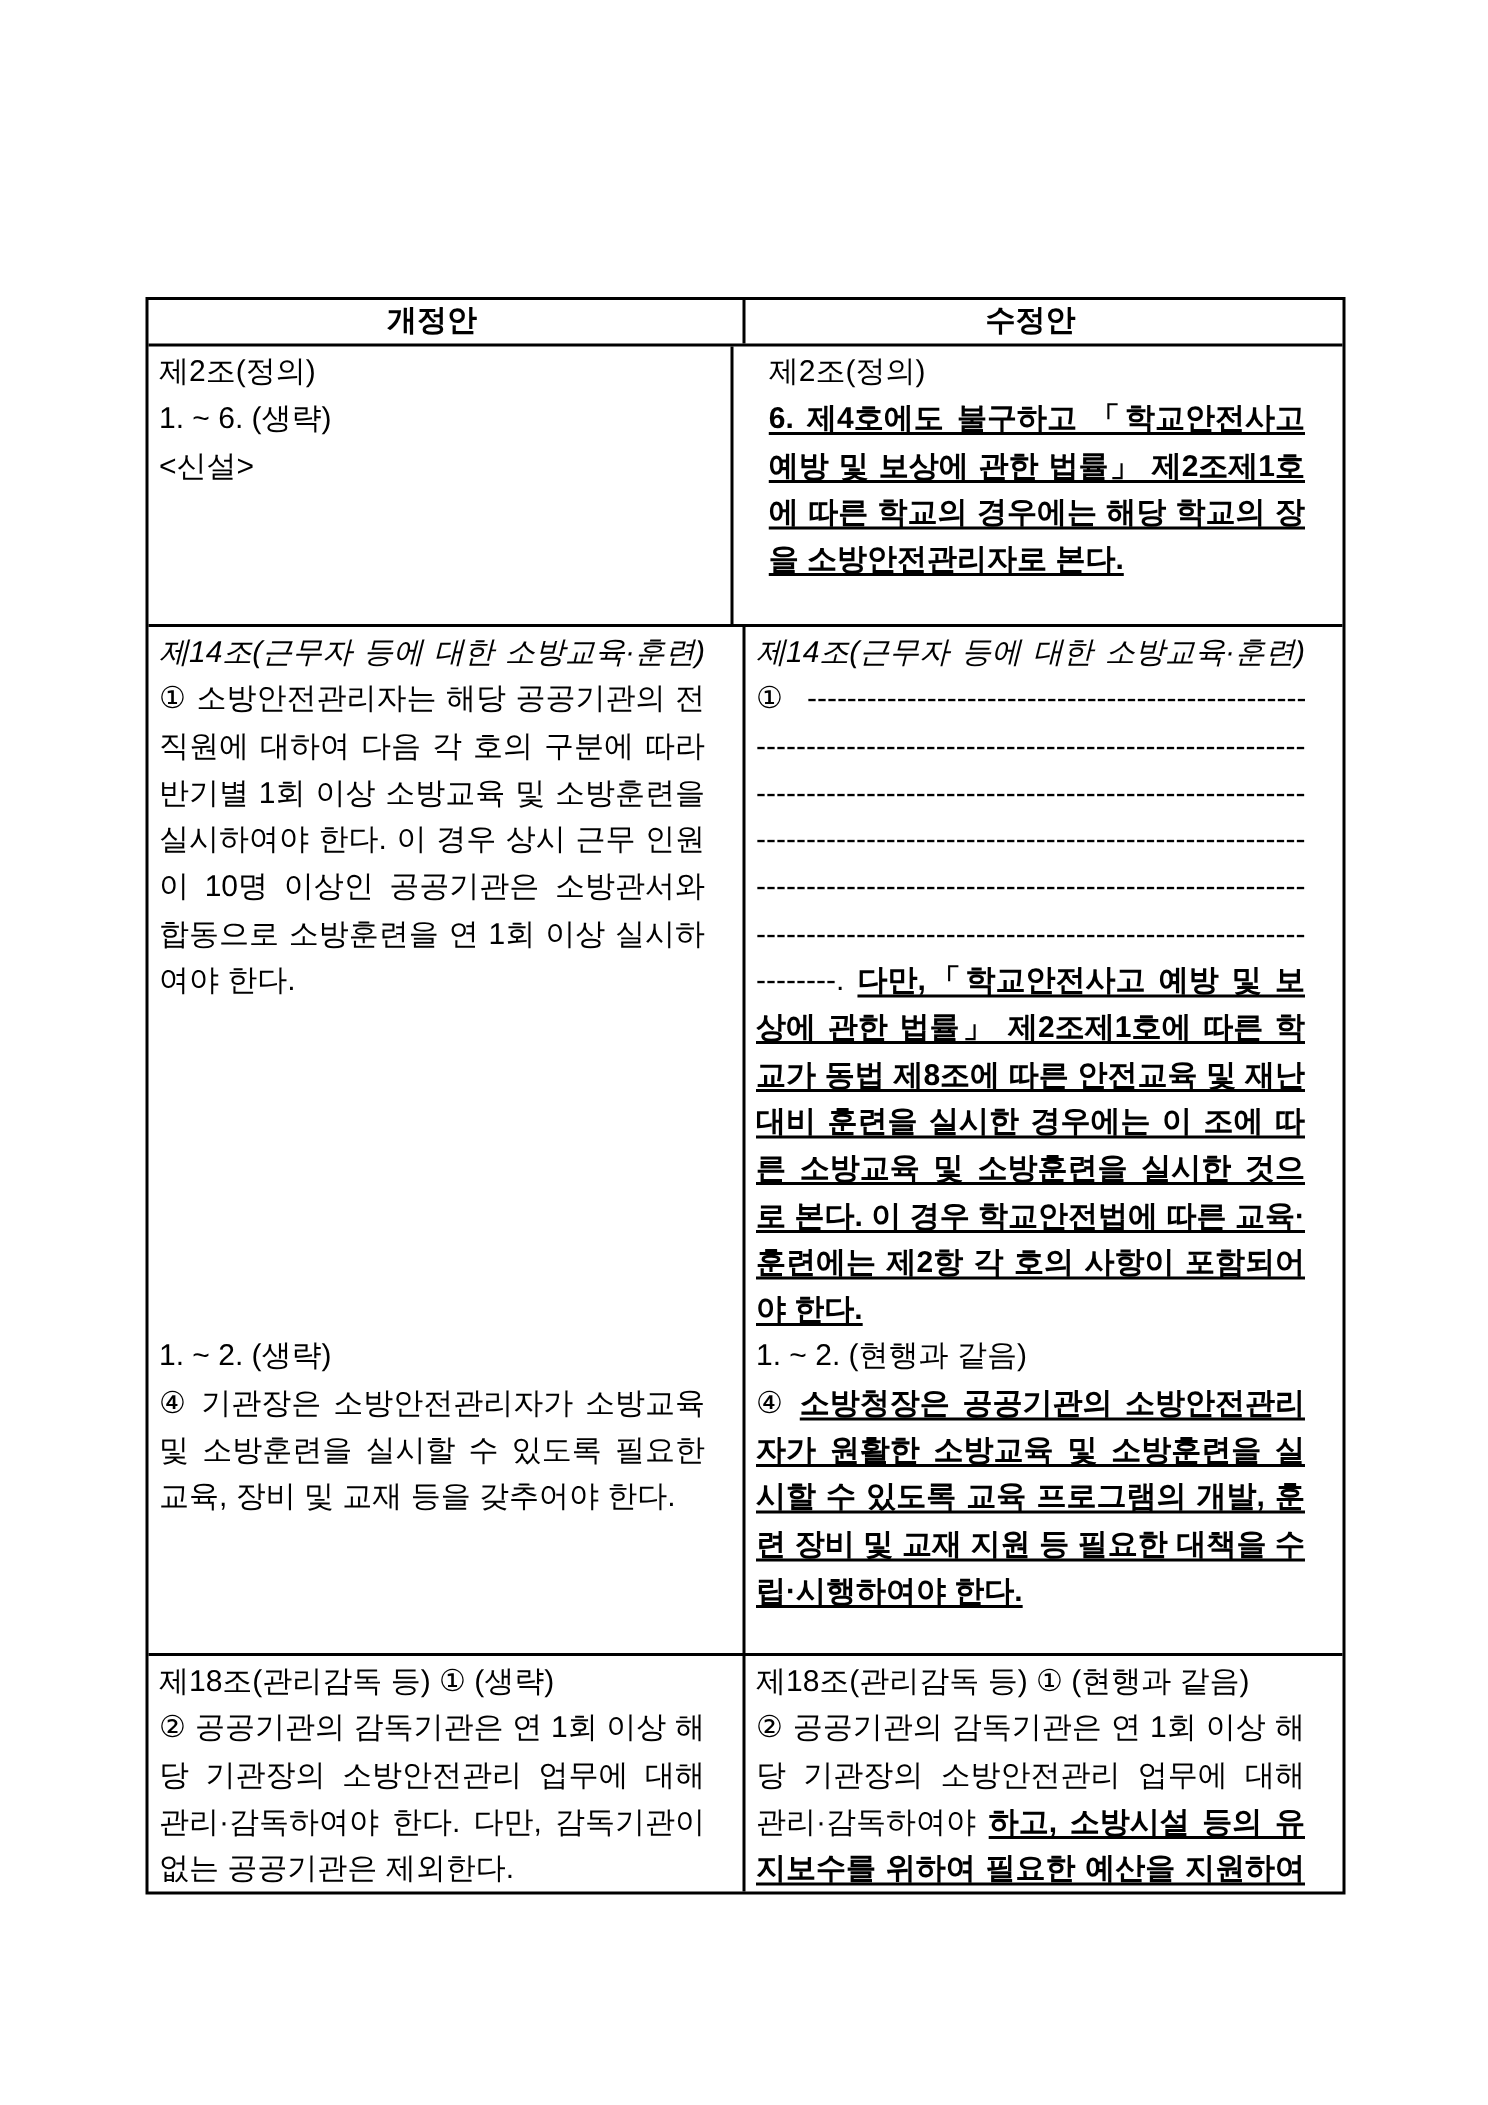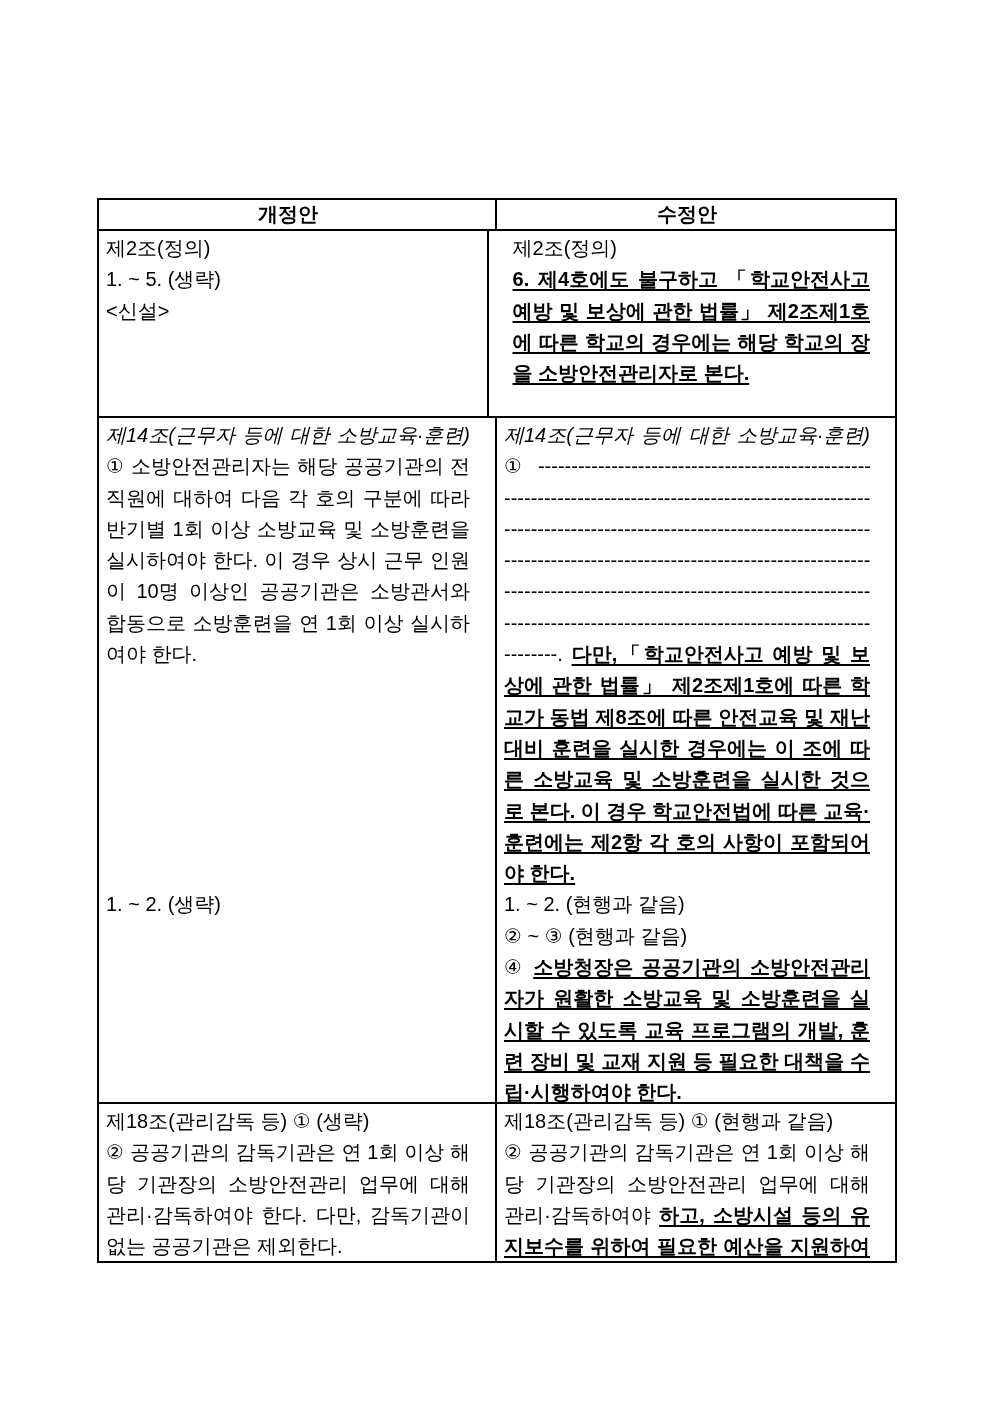--- a/index.html
+++ b/index.html
@@ -63,47 +63,47 @@
   <div class="tbl">
 
     <div class="row hdr">
       <div class="cell lc hc">개정안</div>
       <div class="cell hc">수정안</div>
     </div>
 
     <div class="row r1">
       <div class="cell lc">
         <div class="ln">제2조(정의)</div>
-        <div class="ln">1. ~ 5. (생략)</div>
+        <div class="ln">1. ~ 6. (생략)</div>
         <div class="ln">&lt;신설&gt;</div>
       </div>
       <div class="cell">
         <div class="ln">제2조(정의)</div>
         <p class="para just"><span class="rev">6. 제4호에도 불구하고 「학교안전사고 예방 및 보상에 관한 법률」 제2조제1호에 따른 학교의 경우에는 해당 학교의 장을 소방안전관리자로 본다.</span></p>
       </div>
     </div>
 
     <div class="row r2">
       <div class="cell lc">
         <div class="ln stretch">제14조(근무자 등에 대한 소방교육·훈련)</div>
         <p class="para just">① 소방안전관리자는 해당 공공기관의 전 직원에 대하여 다음 각 호의 구분에 따라 반기별 1회 이상 소방교육 및 소방훈련을 실시하여야 한다. 이 경우 상시 근무 인원이 10명 이상인 공공기관은 소방관서와 합동으로 소방훈련을 연 1회 이상 실시하여야 한다.</p>
         <div class="sp7"></div>
         <div class="ln">1. ~ 2. (생략)</div>
+        <p class="para just">④ 기관장은 소방안전관리자가 소방교육 및 소방훈련을 실시할 수 있도록 필요한 교육, 장비 및 교재 등을 갖추어야 한다.</p>
       </div>
       <div class="cell">
         <div class="ln stretch">제14조(근무자 등에 대한 소방교육·훈련)</div>
         <div class="dashline"><span class="marker-gap">①</span><span>----------------------------------------------------------------</span></div>
         <div class="dashline">----------------------------------------------------------------</div>
         <div class="dashline">----------------------------------------------------------------</div>
         <div class="dashline">----------------------------------------------------------------</div>
         <div class="dashline">----------------------------------------------------------------</div>
         <div class="dashline">----------------------------------------------------------------</div>
         <p class="para just"><span>--------.</span> <span class="rev">다만,「학교안전사고 예방 및 보상에 관한 법률」 제2조제1호에 따른 학교가 동법 제8조에 따른 안전교육 및 재난대비 훈련을 실시한 경우에는 이 조에 따른 소방교육 및 소방훈련을 실시한 것으로 본다. 이 경우 학교안전법에 따른 교육·훈련에는 제2항 각 호의 사항이 포함되어야 한다.</span></p>
         <div class="ln">1. ~ 2. (현행과 같음)</div>
-        <div class="ln">② ~ ③ (현행과 같음)</div>
         <p class="para just"><span>④</span> <span class="rev">소방청장은 공공기관의 소방안전관리자가 원활한 소방교육 및 소방훈련을 실시할 수 있도록 교육 프로그램의 개발, 훈련 장비 및 교재 지원 등 필요한 대책을 수립·시행하여야 한다.</span></p>
       </div>
     </div>
 
     <div class="row r3">
       <div class="cell lc">
         <div class="ln">제18조(관리감독 등) ① (생략)</div>
         <p class="para just">② 공공기관의 감독기관은 연 1회 이상 해당 기관장의 소방안전관리 업무에 대해 관리·감독하여야 한다. 다만, 감독기관이 없는 공공기관은 제외한다.</p>
       </div>
       <div class="cell">

